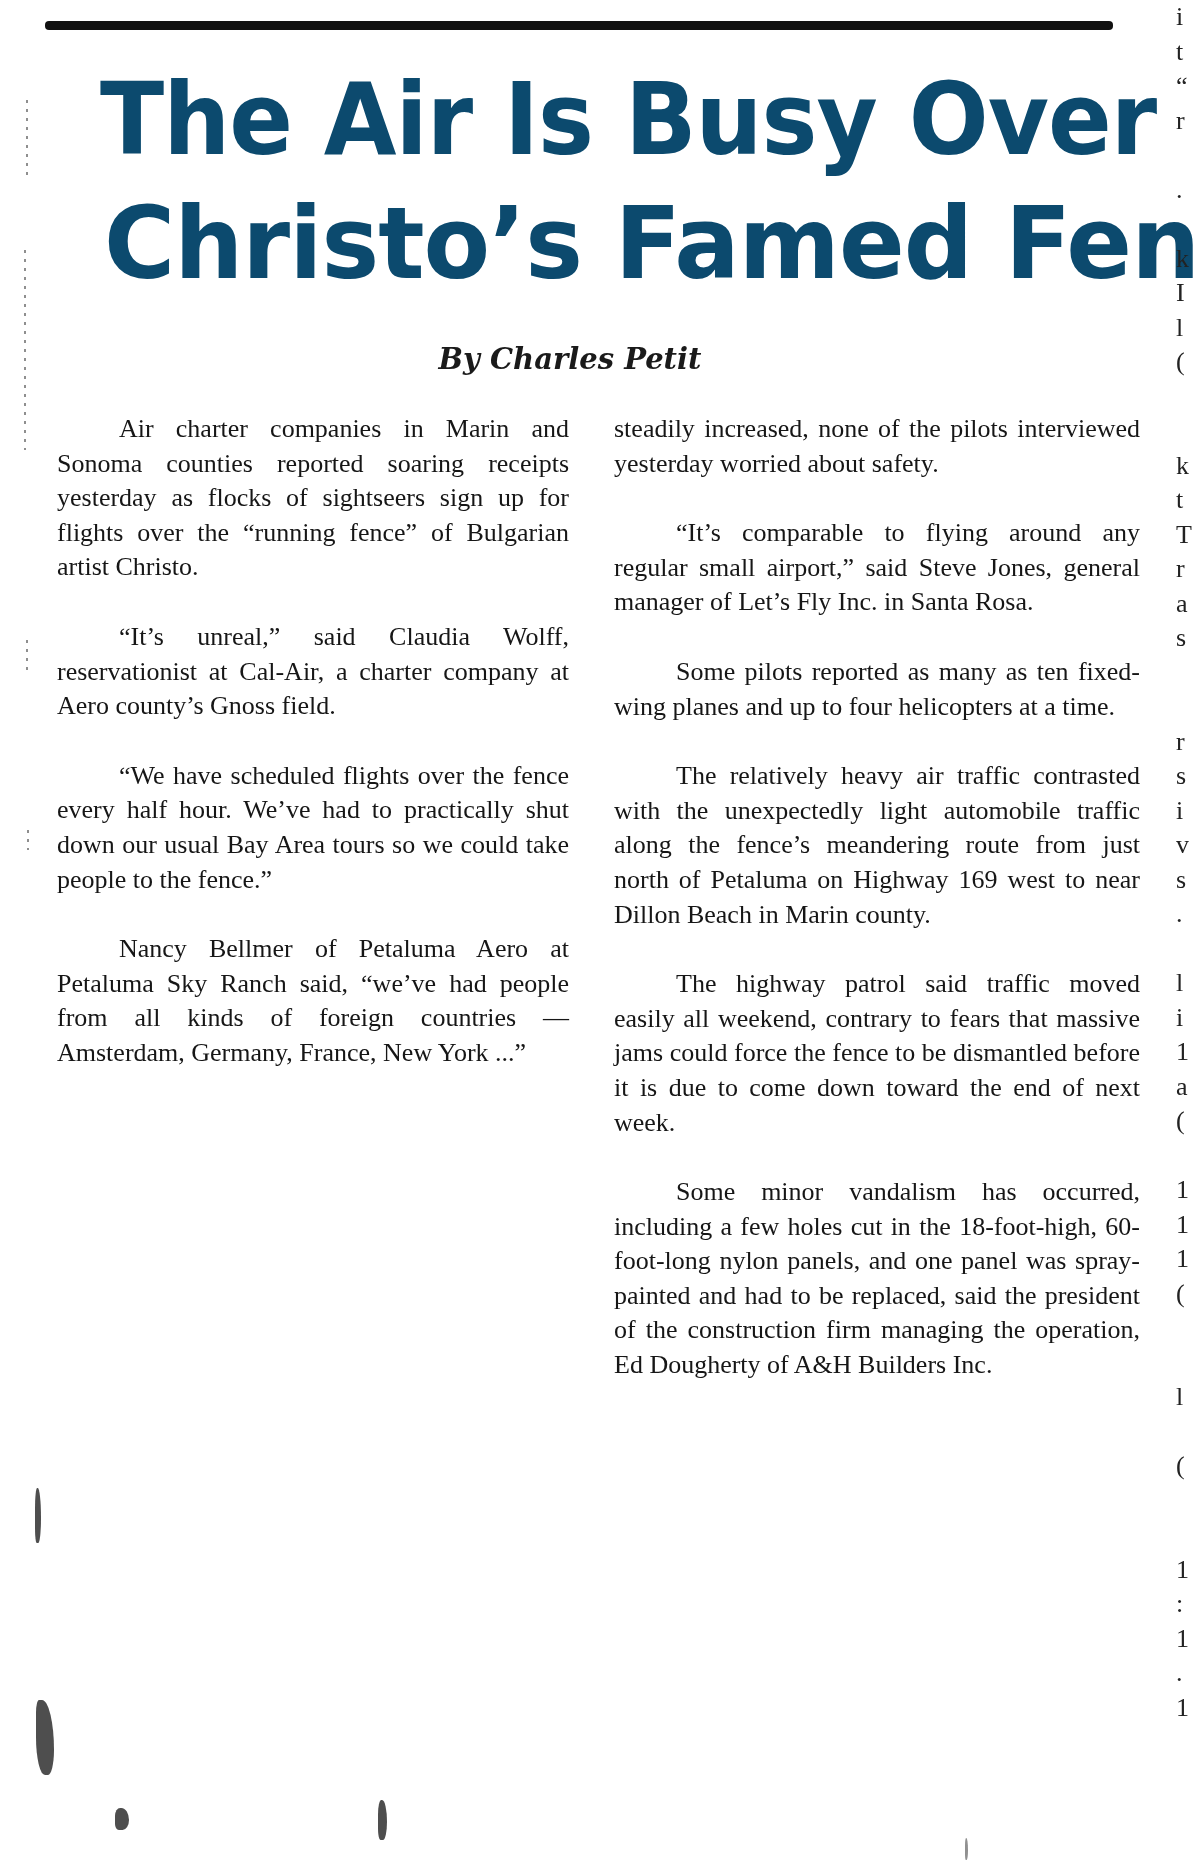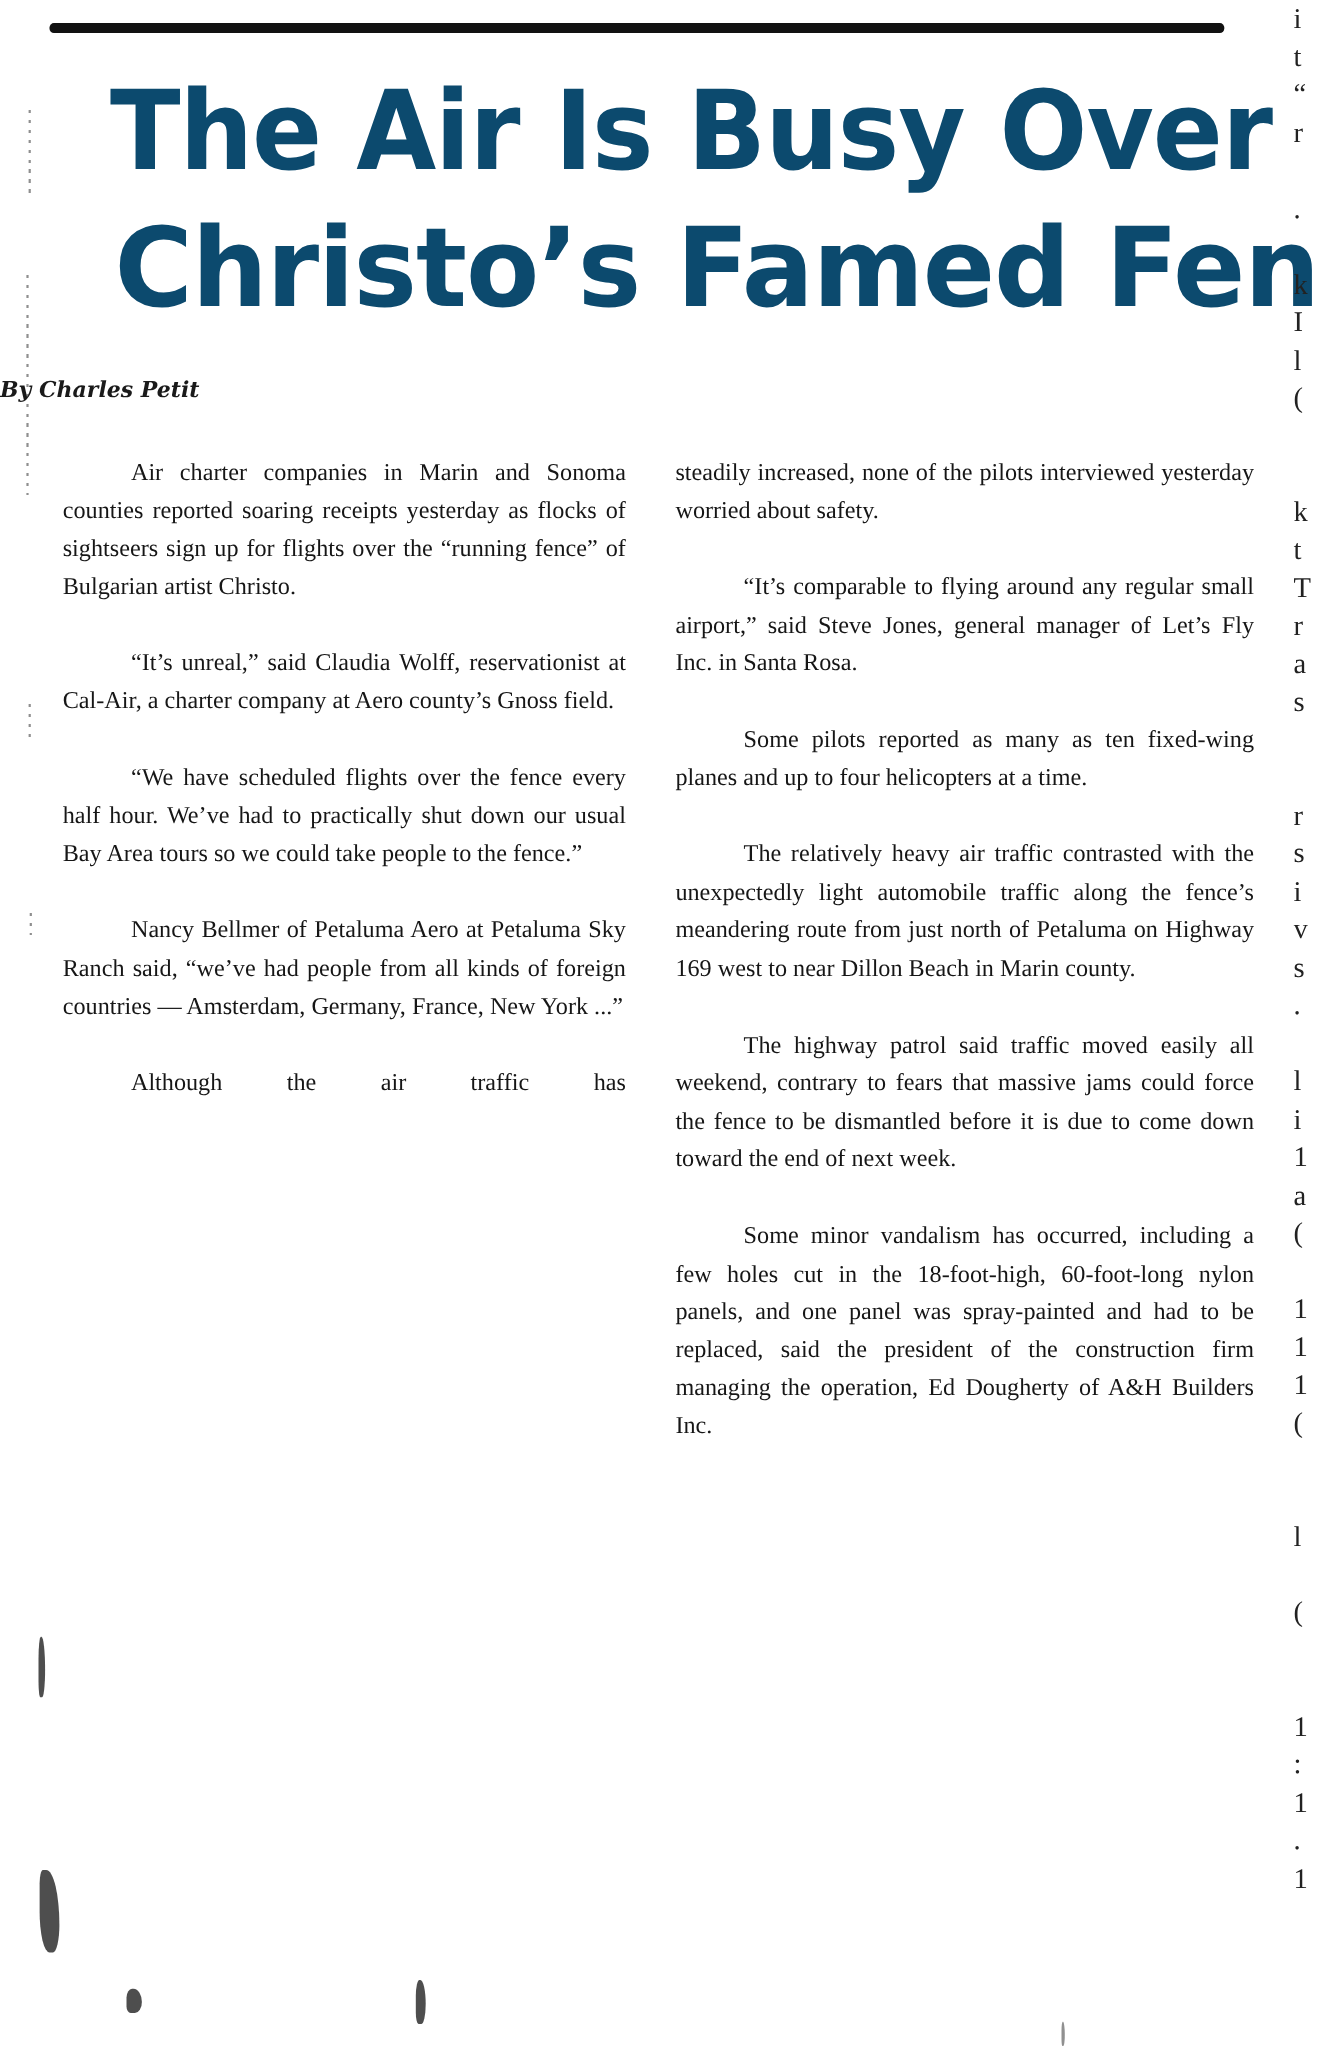--- a/index.html
+++ b/index.html
@@ -47,32 +47,32 @@
     }
     .headline .line2 {
       margin-left: 44px;
       transform: scaleX(0.97);
     }
     .byline {
       position: absolute;
       left: 0;
       top: 342px;
       width: 1140px;
-      text-align: left;
+      text-align: center;
       font-family: "DejaVu Serif", serif;
       font-style: italic;
       font-weight: bold;
-      font-size: 20px;
+      font-size: 29px;
       color: #1a1a1a;
     }
     .column {
       position: absolute;
       top: 412px;
       font-family: "Liberation Serif", serif;
-      font-size: 22px;
+      font-size: 26px;
       line-height: 34.6px;
       text-align: justify;
       color: #161616;
     }
     .col-left {
       left: 57px;
       width: 512px;
     }
     .col-right {
       left: 614px;
@@ -127,21 +127,20 @@
   <span class="line line2">Christo’s Famed Fence</span>
 </h1>
 
 <div class="byline">By Charles Petit</div>
 
 <div class="column col-left">
   <p>Air charter companies in Marin and Sonoma counties reported soaring receipts yesterday as flocks of sightseers sign up for flights over the “running fence” of Bulgarian artist Christo.</p>
   <p>“It’s unreal,” said Claudia Wolff, reservationist at Cal-Air, a charter company at Aero county’s Gnoss field.</p>
   <p>“We have scheduled flights over the fence every half hour. We’ve had to practically shut down our usual Bay Area tours so we could take people to the fence.”</p>
   <p>Nancy Bellmer of Petaluma Aero at Petaluma Sky Ranch said, “we’ve had people from all kinds of foreign countries — Amsterdam, Germany, France, New York ...”</p>
-  <p style="text-align:justify;text-align-last:justify;">Although the air traffic has</p>
 </div>
 
 <div class="column col-right">
   <p class="cont">steadily increased, none of the pilots interviewed yesterday worried about safety.</p>
   <p>“It’s comparable to flying around any regular small airport,” said Steve Jones, general manager of Let’s Fly Inc. in Santa Rosa.</p>
   <p>Some pilots reported as many as ten fixed-wing planes and up to four helicopters at a time.</p>
   <p>The relatively heavy air traffic contrasted with the unexpectedly light automobile traffic along the fence’s meandering route from just north of Petaluma on Highway 169 west to near Dillon Beach in Marin county.</p>
   <p>The highway patrol said traffic moved easily all weekend, contrary to fears that massive jams could force the fence to be dismantled before it is due to come down toward the end of next week.</p>
   <p>Some minor vandalism has occurred, including a few holes cut in the 18-foot-high, 60-foot-long nylon panels, and one panel was spray-painted and had to be replaced, said the president of the construction firm managing the operation, Ed Dougherty of A&amp;H Builders Inc.</p>
 </div>

